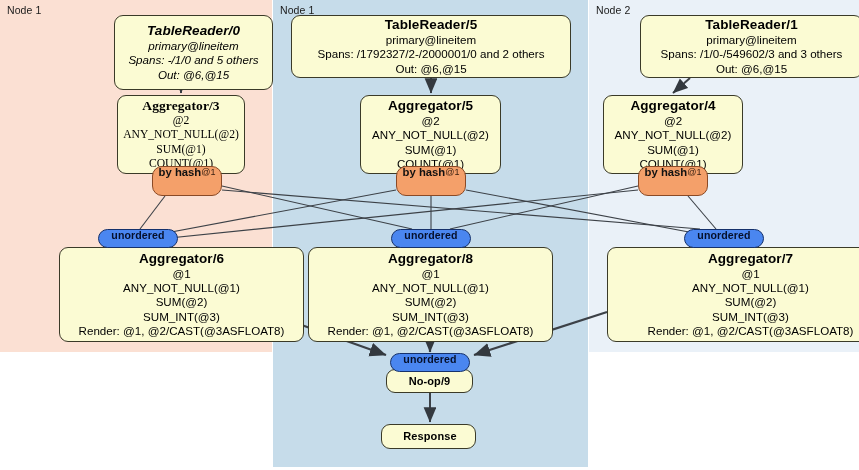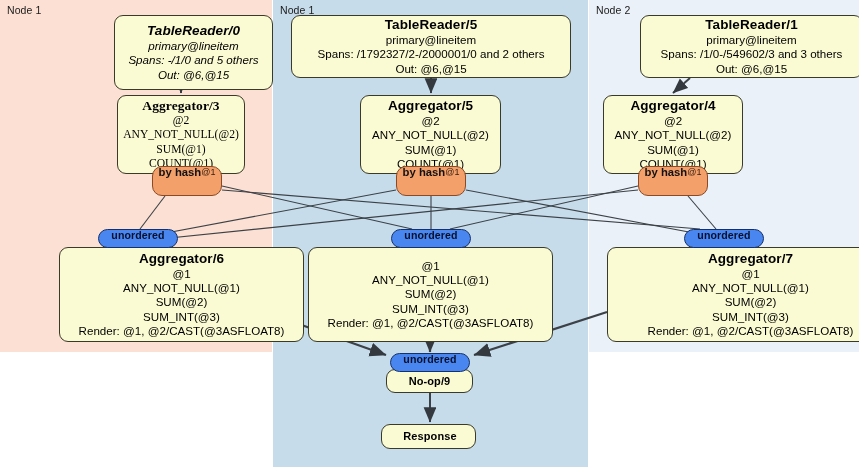--- a/index.html
+++ b/index.html
@@ -151,20 +151,21 @@
         <div class="l">Out: @6,@15</div>
       </div>
       <div class="box" style="left: 360px; top: 95px; width: 141px; height: 79px;">
         <div class="t">Aggregator/5</div>
         <div class="l">@2</div>
         <div class="l">ANY_NOT_NULL(@2)</div>
         <div class="l">SUM(@1)</div>
         <div class="l">COUNT(@1)</div>
       </div>
       <div class="box" style="left: 308px; top: 247px; width: 245px; height: 95px;">
+        <div class="t">Aggregator/8</div>
         <div class="l">@1</div>
         <div class="l">ANY_NOT_NULL(@1)</div>
         <div class="l">SUM(@2)</div>
         <div class="l">SUM_INT(@3)</div>
         <div class="l">Render: @1, @2/CAST(@3ASFLOAT8)</div>
       </div>
       <div class="box" style="left: 640px; top: 15px; width: 223px; height: 63px;">
         <div class="t">TableReader/1</div>
         <div class="l">primary@lineitem</div>
         <div class="l">Spans: /1/0-/549602/3 and 3 others</div>

